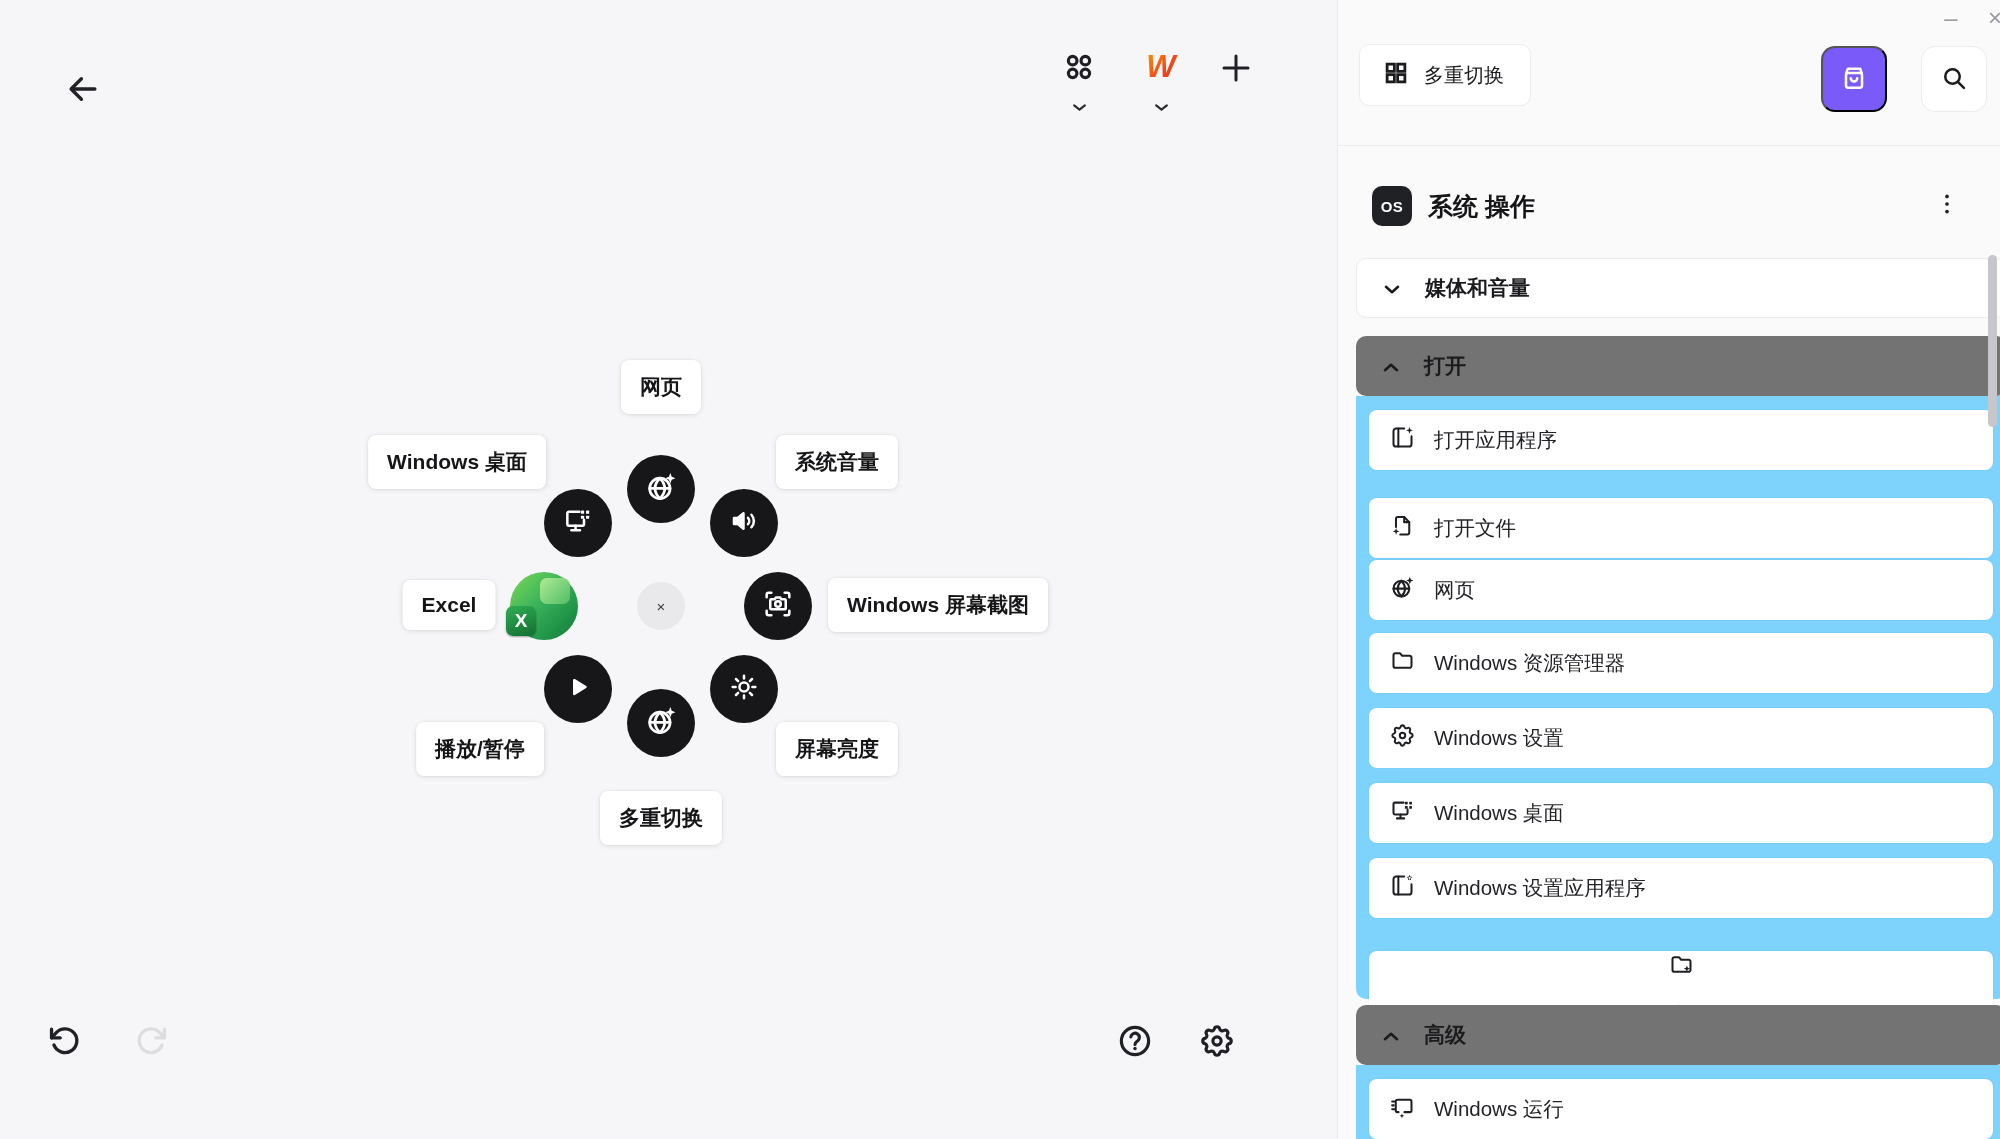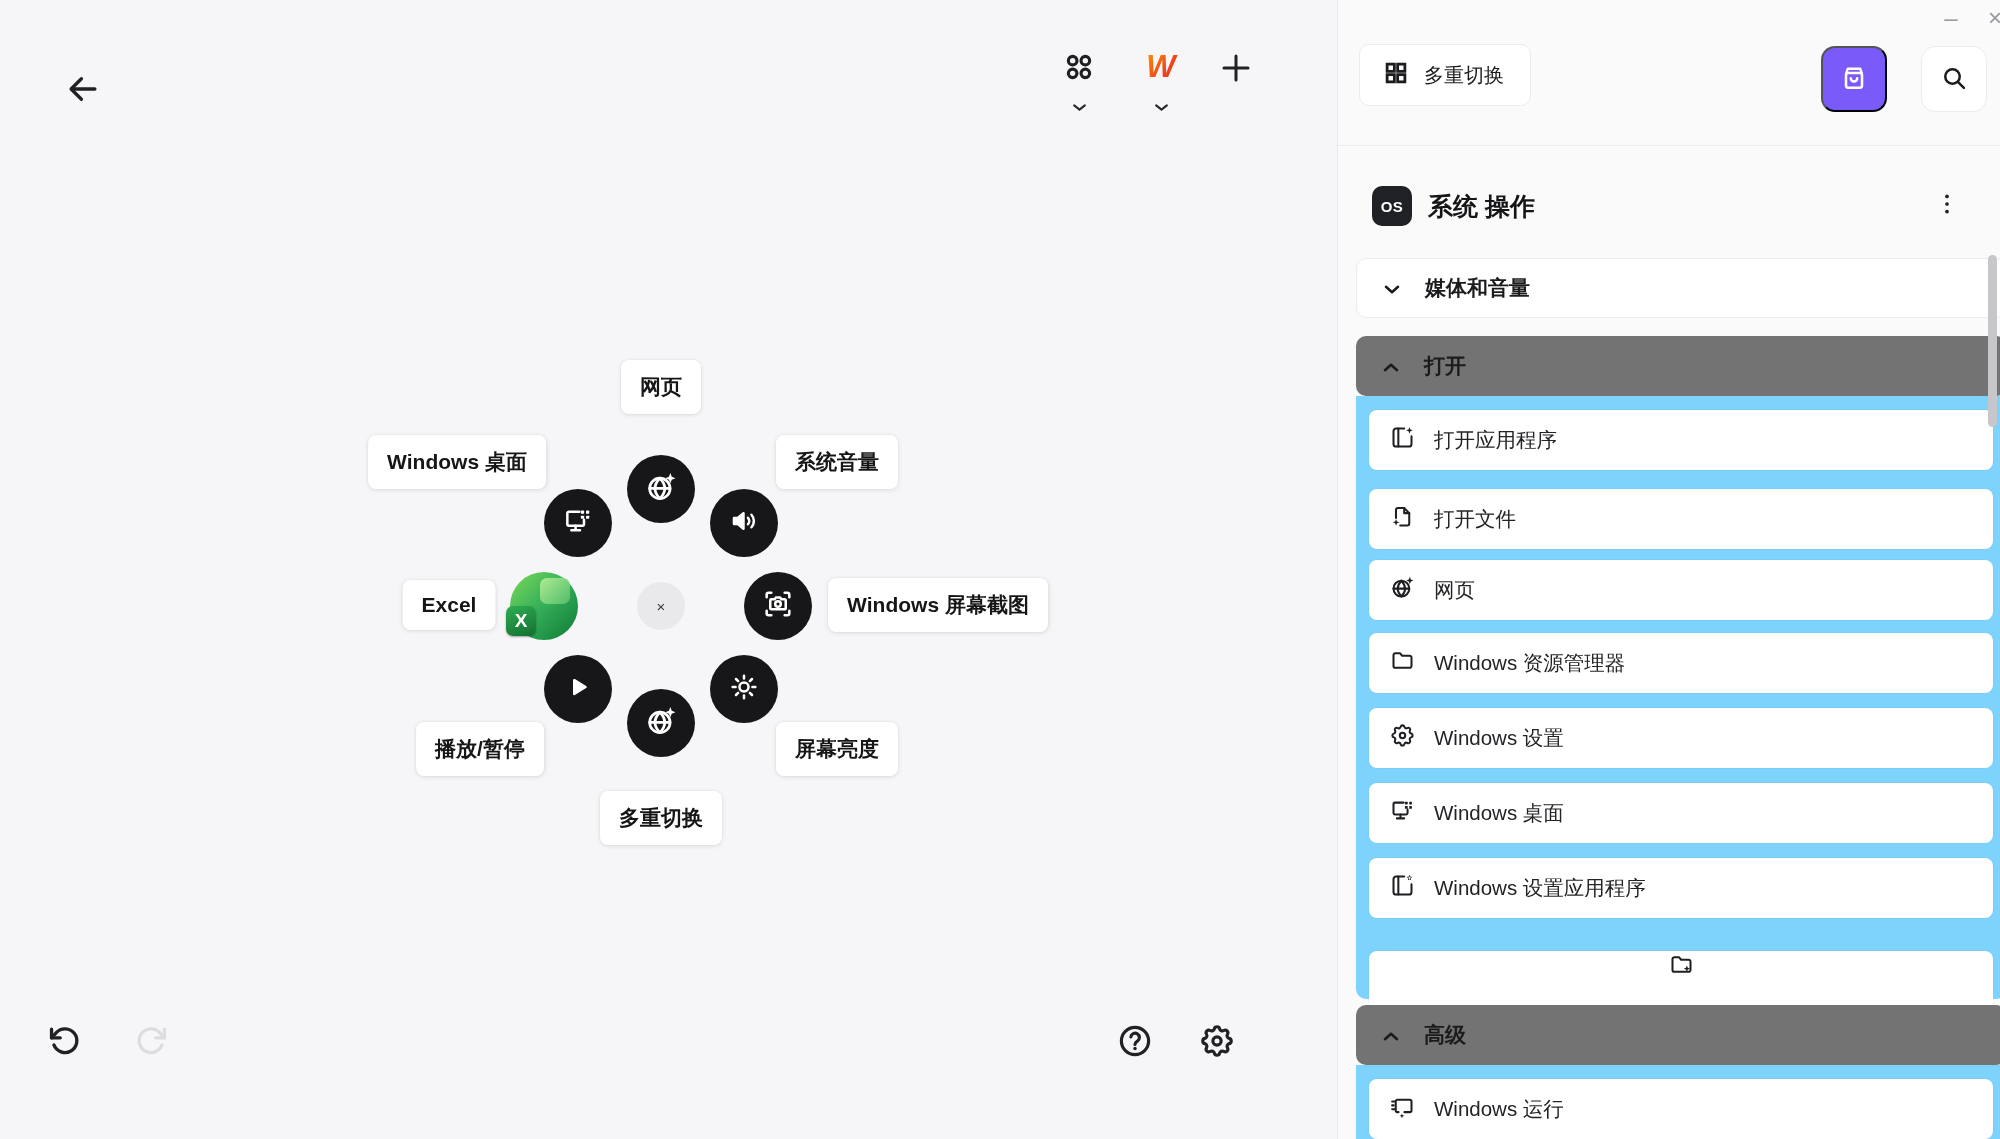--- a/index.html
+++ b/index.html
@@ -313,21 +313,21 @@
         <span>
           <svg width="27" height="27" viewBox="0 0 24 24" fill="none" stroke="currentColor" stroke-width="1.8" stroke-linecap="round" stroke-linejoin="round">
               <path d="M13.5 4H6.3A2.3 2.3 0 0 0 4 6.3v11.4A2.3 2.3 0 0 0 6.3 20h11.4a2.3 2.3 0 0 0 2.3-2.3V11"></path>
               <path d="M8.3 4v16"></path>
               <path d="M18.2 2.6l.8 2.2 2.2.8-2.2.8-.8 2.2-.8-2.2-2.2-.8 2.2-.8z" fill="currentColor" stroke="none"></path>
             </svg>
         </span>
         <span>打开应用程序</span>
       </div>
 
-      <div class="item" style="top:93px;padding-left:20px;">
+      <div class="item" style="top:102px;padding-left:20px;">
         <span>
           <svg width="27" height="27" viewBox="0 0 24 24" fill="none" stroke="currentColor" stroke-width="1.8" stroke-linecap="round" stroke-linejoin="round">
               <path d="M10 20h6.2a1.8 1.8 0 0 0 1.8-1.8V9l-4.5-4.5H8A1.8 1.8 0 0 0 6.2 6.3v7"></path>
               <path d="M13.5 4.5V9H18"></path>
               <path d="M6.3 14.2l.8 2.2 2.2.8-2.2.8-.8 2.2-.8-2.2-2.2-.8 2.2-.8z" fill="currentColor" stroke="none"></path>
             </svg>
         </span>
         <span>打开文件</span>
       </div>
 

